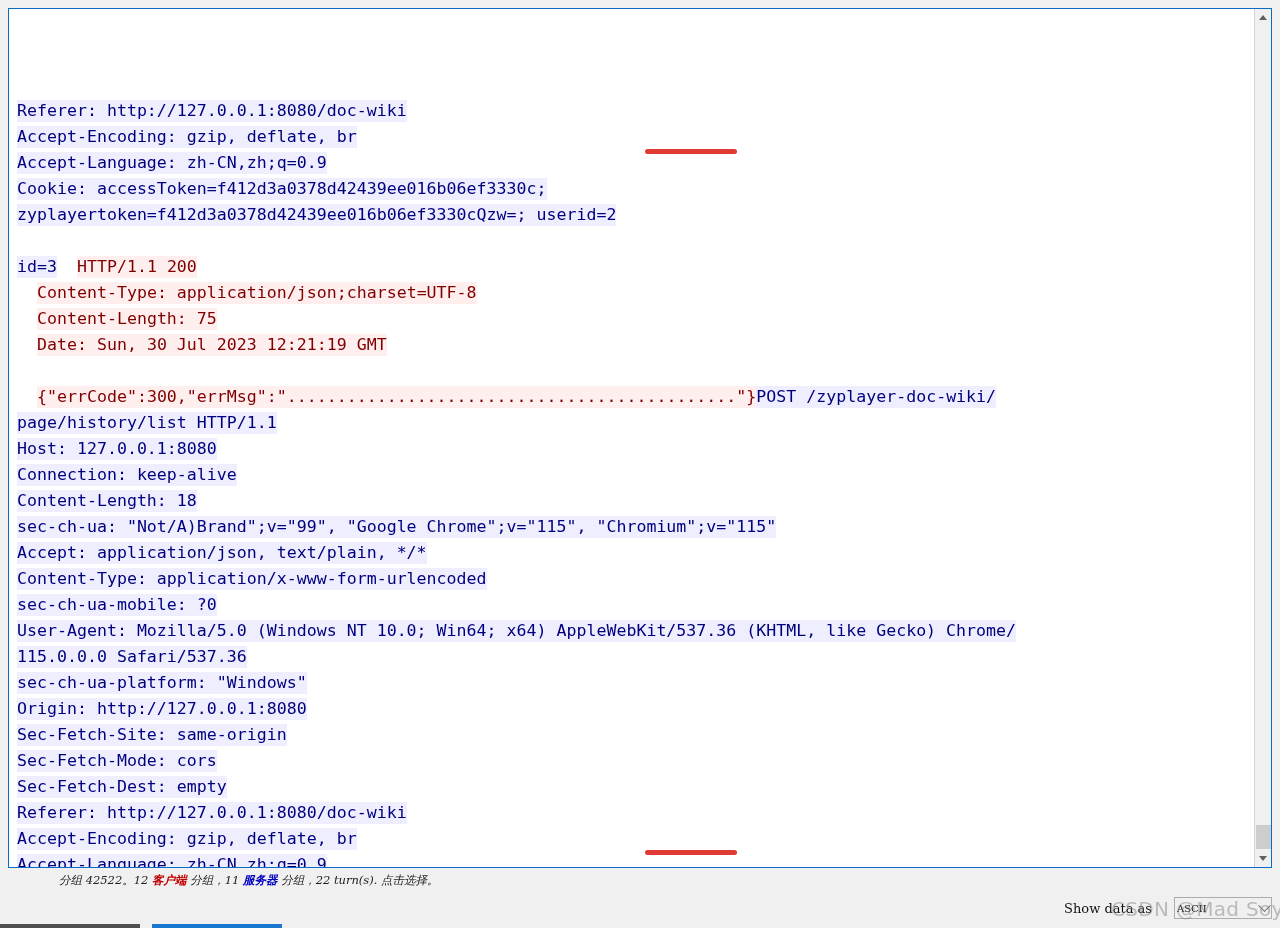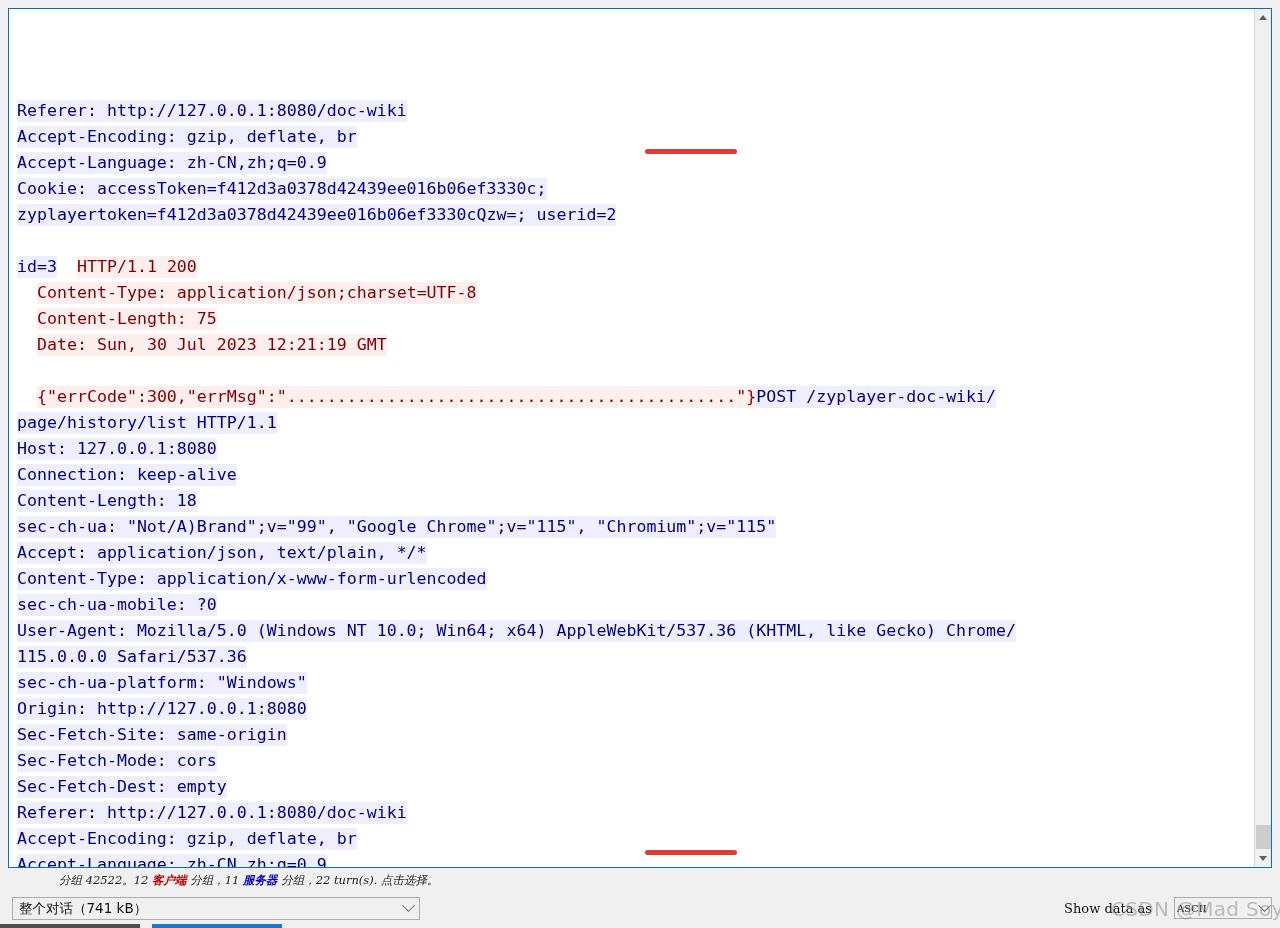--- a/index.html
+++ b/index.html
@@ -201,24 +201,20 @@
         <span class="sb-arrow down"></span>
       </div>
     </div>
   </div>
 
   <div class="annot-underline" id="annot-userid-2"></div>
   <div class="annot-underline" id="annot-userid-1"></div>
 
   <div id="status-line"><span>分组 42522。12 </span><span class="st-client">客户端</span><span> 分组，11 </span><span class="st-server">服务器</span><span> 分组，22 turn(s). 点击选择。</span></div>
 
-  <div id="stream-select">
-    <span class="sel-label">整个对话（741 kB）</span>
-    <span class="chev"></span>
-  </div>
 
   <div id="show-data-row">
     <span id="show-data-label">Show data as</span>
     <span id="show-data-select">
       <span class="sel-label">ASCII</span>
       <span class="chev"></span>
     </span>
   </div>
 
   <div id="watermark">CSDN @Mad Soycat</div>

